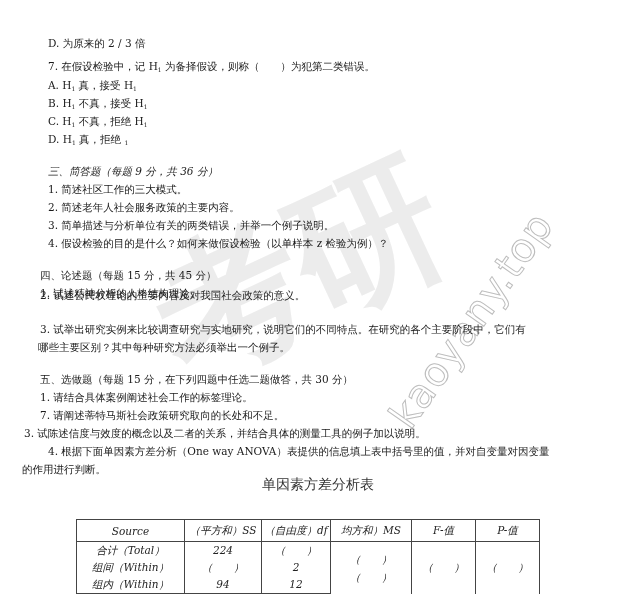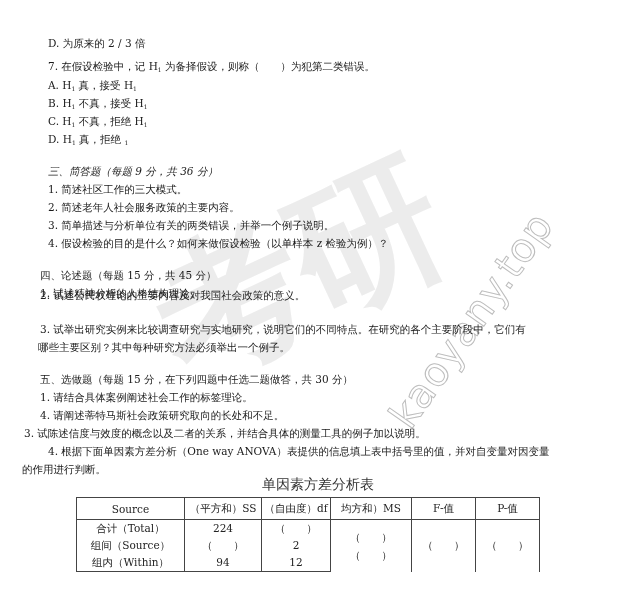--- a/index.html
+++ b/index.html
@@ -17,22 +17,22 @@
   }
   .watermark-url {
     position: absolute; left: 380px; top: 410px; color: #c4c4c4;
     font-family: "DejaVu Sans", sans-serif; font-size: 40px; letter-spacing: 1px;
     transform: rotate(-55deg); transform-origin: left top; pointer-events: none;
     -webkit-text-stroke: 1px #bdbdbd; color: transparent; z-index: 0;
   }
   .content { position: relative; z-index: 1; }
   .table-caption { position: absolute; left: 262px; top: 476px; font-size: 14px; color:#333; }
   table.anova {
-    position: absolute; left: 76px; top: 497px; border-collapse: collapse;
-    font-size: 10.5px; color: #222;
+    position: absolute; left: 76px; top: 519px; border-collapse: collapse;
+    font-size: 10.5px; color: #222; font-style: italic;
   }
   table.anova th, table.anova td {
     border-left: 1px solid #444; border-right: 1px solid #444; text-align: center; padding: 0;
   }
   table.anova th { border-top: 1.5px solid #444; border-bottom: 1px solid #444; height: 21px; font-weight: normal; }
   table.anova tr.last td { border-bottom: 1.5px solid #444; }
   table.anova td { height: 17px; line-height: 17px; }
 </style>
 </head>
 <body>
@@ -67,21 +67,21 @@
   <div class="line" style="left:48px; top:236px;">4. 假设检验的目的是什么？如何来做假设检验（以单样本 z 检验为例）？</div>
 
   <div class="line" style="left:40px; top:268px;">四、论述题（每题 15 分，共 45 分）</div>
   <div class="line" style="left:40px; top:286px;">1. 试述精神分析的人格结构理论。</div>
   <div class="line" style="left:40px; top:288px;">2. 试述公民权理论的主要内容及对我国社会政策的意义。</div>
   <div class="line" style="left:40px; top:322px;">3. 试举出研究实例来比较调查研究与实地研究，说明它们的不同特点。在研究的各个主要阶段中，它们有</div>
   <div class="line" style="left:38px; top:340px;">哪些主要区别？其中每种研究方法必须举出一个例子。</div>
 
   <div class="line" style="left:40px; top:372px;">五、选做题（每题 15 分，在下列四题中任选二题做答，共 30 分）</div>
   <div class="line" style="left:40px; top:390px;">1. 请结合具体案例阐述社会工作的标签理论。</div>
-  <div class="line" style="left:40px; top:408px;">4. 请阐述蒂特马斯社会政策研究取向的长处和不足。</div>
+  <div class="line" style="left:40px; top:408px;">7. 请阐述蒂特马斯社会政策研究取向的长处和不足。</div>
   <div class="line" style="left:24px; top:426px;">3. 试陈述信度与效度的概念以及二者的关系，并结合具体的测量工具的例子加以说明。</div>
   <div class="line" style="left:40px; top:444px;margin-left:8px;">4. 根据下面单因素方差分析（One way ANOVA）表提供的信息填上表中括号里的值，并对自变量对因变量</div>
   <div class="line" style="left:22px; top:462px;">的作用进行判断。</div>
 
   <div class="table-caption">单因素方差分析表</div>
   <table class="anova">
     <thead>
       <tr>
         <th style="width:107px;">Source</th>
         <th style="width:76px;margin-left:46px;">（平方和）SS</th>
@@ -97,21 +97,21 @@
         <td>224</td>
         <td>（　　）</td>
         <td rowspan="3" style="line-height:18px;">
           <div>（　　）</div>
           <div>（　　）</div>
         </td>
         <td rowspan="3">（　　）</td>
         <td rowspan="3">（　　）</td>
       </tr>
       <tr>
-        <td>组间（Source）</td>
+        <td>组间（Within）</td>
         <td>（　　）</td>
         <td>2</td>
       </tr>
       <tr class="last">
         <td>组内（Within）</td>
         <td>94</td>
         <td>12</td>
       </tr>
     </tbody>
   </table>

